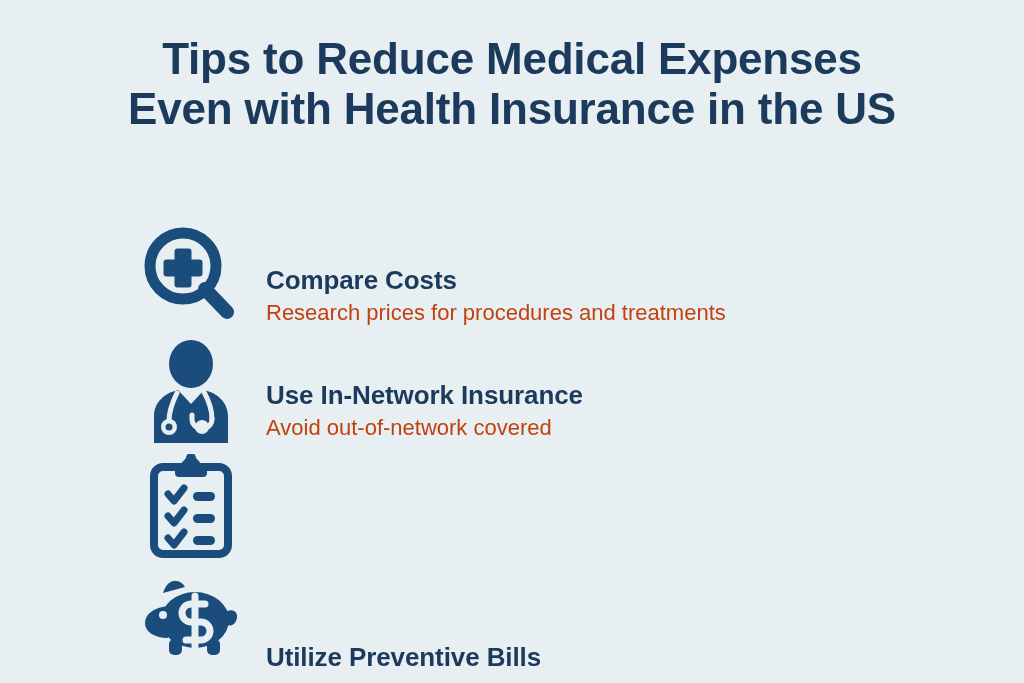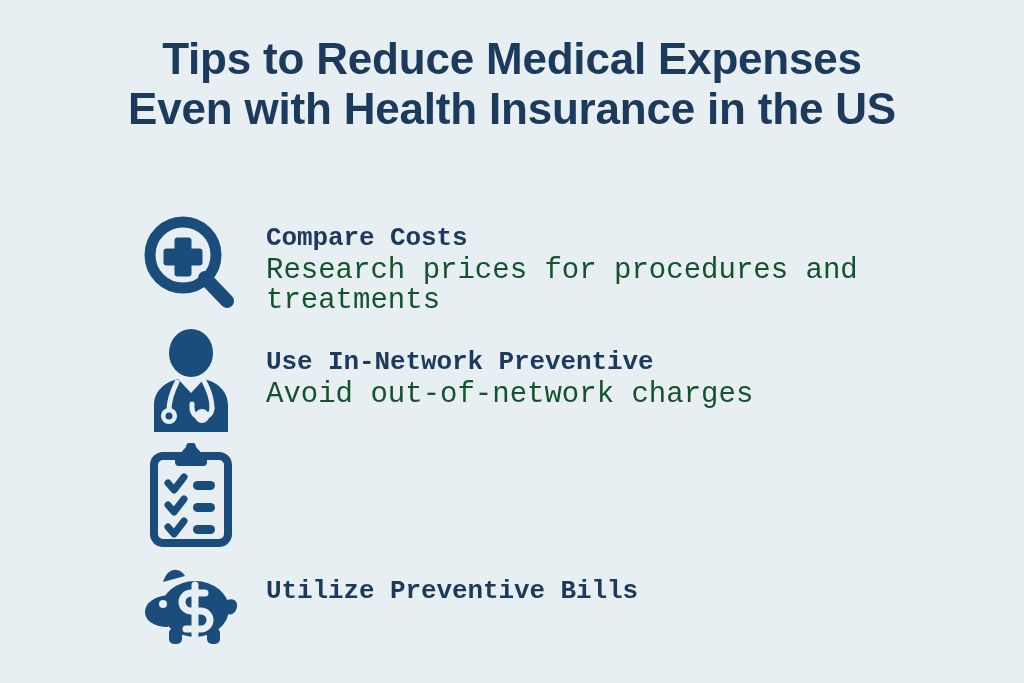--- a/index.html
+++ b/index.html
@@ -43,23 +43,22 @@
 
   
   .tips {
     position: absolute;
     left: 132px;
     top: 213px;
     width: 760px;
   }
   .tip-row {
     display: flex;
-    align-items: flex-start;
+    align-items: flex-end;
     height: 115px;
-    font-family: Liberation Mono, monospace;
   }
   .tip-icon {
     width: 118px;
     min-width: 118px;
     height: 104px;
     display: flex;
     align-items: center;
     justify-content: center;
   }
   .tip-icon svg {
@@ -71,23 +70,23 @@
   }
   .tip-title {
     font-size: 26px;
     font-weight: bold;
     color: #1b3a5c;
     line-height: 32px;
     margin: 0;
     letter-spacing: -0.1px;
   }
   .tip-desc {
-    font-size: 29px;
+    font-size: 22px;
     font-weight: normal;
-    color: #14532d;
+    color: #c2410c;
     line-height: 30px;
     margin: 2px 0 0 0;
   }
 
   
   .row-0 .tip-text { padding-top: 9px; }
   .row-1 .tip-text { padding-top: 18px; }
   .row-2 .tip-text { padding-top: 18px; }
   .row-3 .tip-text { padding-top: 17px; }
 </style>
@@ -130,22 +129,22 @@
             <path d="M36 54 C30 66 28 74 28 82"></path>
             <path d="M63 53 C69 64 71 72 71 80"></path>
             <path d="M71 80 a10 10 0 0 1 -20 0 v-4"></path>
           </g>
           <circle cx="28" cy="88" r="8" fill="#e8eff3"></circle>
           <circle cx="28" cy="88" r="3.5" fill="#1a4d7c"></circle>
           <circle cx="61" cy="88" r="7" fill="#e8eff3"></circle>
         </svg>
       </div>
       <div class="tip-text">
-        <div class="tip-title">Use In-Network Preventive</div>
-        <div class="tip-desc">Avoid out-of-network charges</div>
+        <div class="tip-title">Use In-Network Insurance</div>
+        <div class="tip-desc">Avoid out-of-network covered</div>
       </div>
     </div>
 
     <div class="tip-row row-2">
       <div class="tip-icon">
         <svg width="92" height="104" viewBox="0 0 92 104" aria-hidden="true">
 
           <rect x="9" y="13" width="74" height="87" rx="9" ry="9" fill="none" stroke="#1a4d7c" stroke-width="8"></rect>
 
           <path d="M34 18 h24 a3 3 0 0 0 3 -3 l-10 -11 a5 5 0 0 0 -10 0 l-10 11 a3 3 0 0 0 3 3 z" fill="#1a4d7c"></path>

